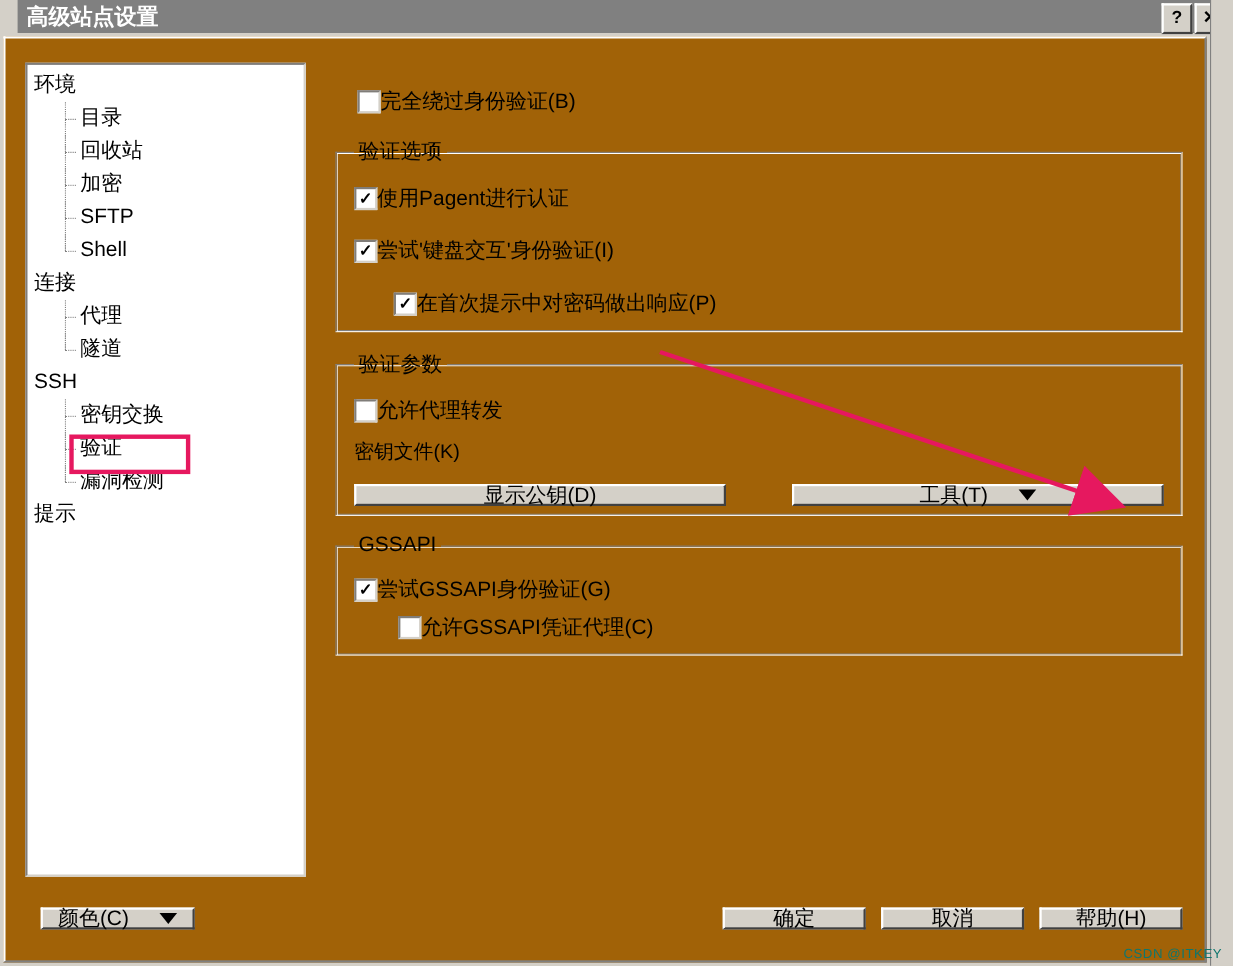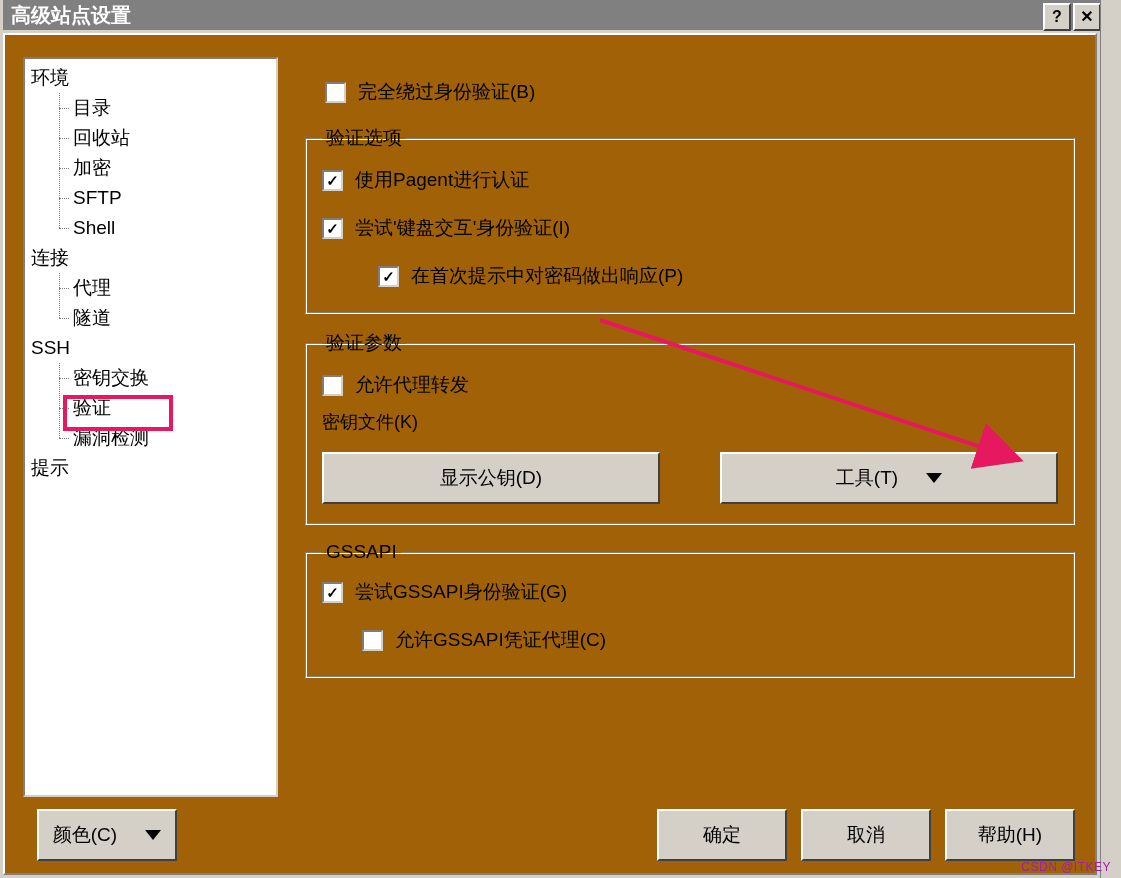--- a/index.html
+++ b/index.html
@@ -16,21 +16,21 @@
   .dialog {
     position: absolute;
     left: 0;
     top: 0;
     width: 1100px;
     height: 878px;
     background: #d4d0c8;
   }
   .titlebar {
     position: absolute;
-    left: 3px;
+    left: 16px;
     top: 0;
     width: 1100px;
     height: 30px;
     background: #808080;
     color: #fff;
     display: flex;
     align-items: center;
     padding-left: 8px;
     box-sizing: border-box;
     font-weight: bold;
@@ -127,21 +127,21 @@
     position: absolute;
     left: 300px;
     top: 22px;
     right: 20px;
     bottom: 80px;
   }
 
   .checkbox {
     display: inline-flex;
     align-items: center;
-    gap: 12px;
+    gap: 0;
     margin: 4px 0;
     font-size: 19px;
   }
   .chk-box {
     width: 17px;
     height: 17px;
     border: 2px inset #d4d0c8;
     background: #fff;
     display: inline-flex;
     align-items: center;
@@ -151,33 +151,33 @@
     font-weight: bold;
   }
   .chk-mark::before { content: "✓"; }
 
   fieldset.group {
     border: 1px solid #808080;
     border-right-color: #fff;
     border-bottom-color: #fff;
     box-shadow: 1px 1px 0 #fff inset, -1px -1px 0 #808080 inset;
     margin: 16px 0 0 0;
-    padding: 12px 16px 20px 16px;
+    padding: 12px 16px 8px 16px;
   }
   fieldset.group legend {
     padding: 0 4px;
     font-size: 19px;
   }
 
   .btn {
     background: #d4d0c8;
     border: 2px solid;
     border-color: #fff #404040 #404040 #fff;
     font-size: 19px;
-    height: 52px;
+    height: 20px;
     display: inline-flex;
     align-items: center;
     justify-content: center;
     cursor: default;
     box-sizing: border-box;
   }
   .btn .arrow {
     margin-left: 28px;
     width: 0;
     height: 0;
@@ -234,21 +234,21 @@
     height: 878px;
     background: #d4d0c8;
     border-left: 1px solid #808080;
   }
 
   .watermark {
     position: absolute;
     right: 10px;
     bottom: 4px;
     font-size: 12px;
-    color: #a21caf;
+    color: #0f766e;
     letter-spacing: 0.5px;
     font-family: Arial, sans-serif;
   }
 </style>
 </head>
 <body>
 
 <div class="dialog">
 
   <div class="titlebar">
@@ -311,21 +311,21 @@
           </label>
         </div>
         <div style="margin-top:14px;">
           <label class="checkbox">
             <span class="chk-box">
                 <span class="chk-mark"></span>
               </span>
             <span>尝试'键盘交互'身份验证(I)</span>
           </label>
         </div>
-        <div style="margin-top:14px; margin-left:56px;">
+        <div style="margin-top:14px; margin-left:36px;">
           <label class="checkbox">
             <span class="chk-box">
                 <span class="chk-mark"></span>
               </span>
             <span>在首次提示中对密码做出响应(P)</span>
           </label>
         </div>
       </fieldset>
 
       <fieldset class="group" style="position:relative;">
@@ -352,21 +352,21 @@
       <fieldset class="group">
         <legend>GSSAPI</legend>
         <div>
           <label class="checkbox">
             <span class="chk-box">
                 <span class="chk-mark"></span>
               </span>
             <span>尝试GSSAPI身份验证(G)</span>
           </label>
         </div>
-        <div style="margin-top:14px; margin-left:40px;">
+        <div style="margin-top:0; margin-left:40px;">
           <label class="checkbox">
             <span class="chk-box"></span>
             <span>允许GSSAPI凭证代理(C)</span>
           </label>
         </div>
       </fieldset>
 
     </div>
 
     <svg class="arrow-annotation" style="left:585px; top:270px; width:470px; height:190px;" viewBox="0 0 470 190">

